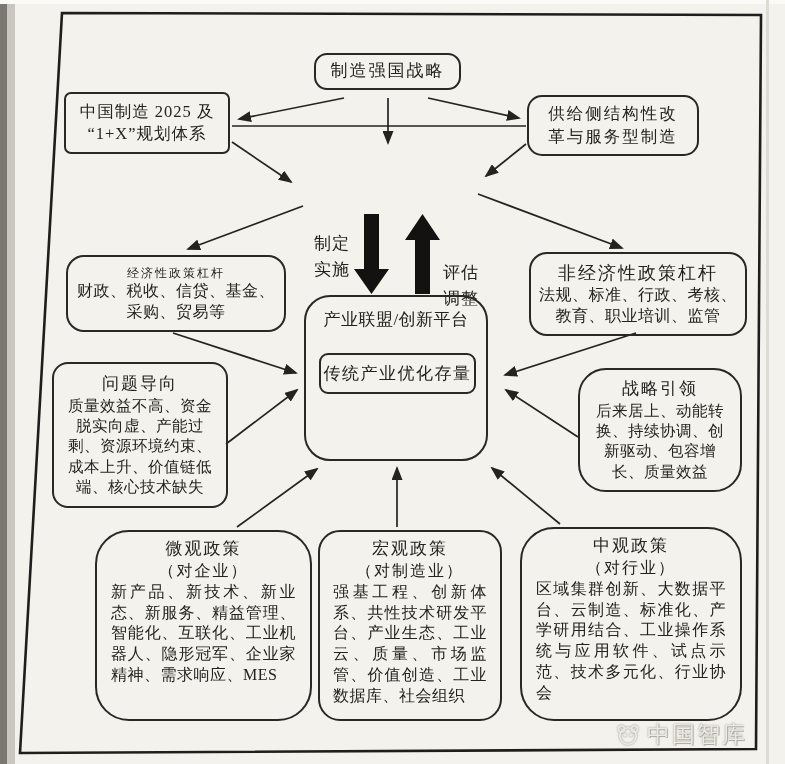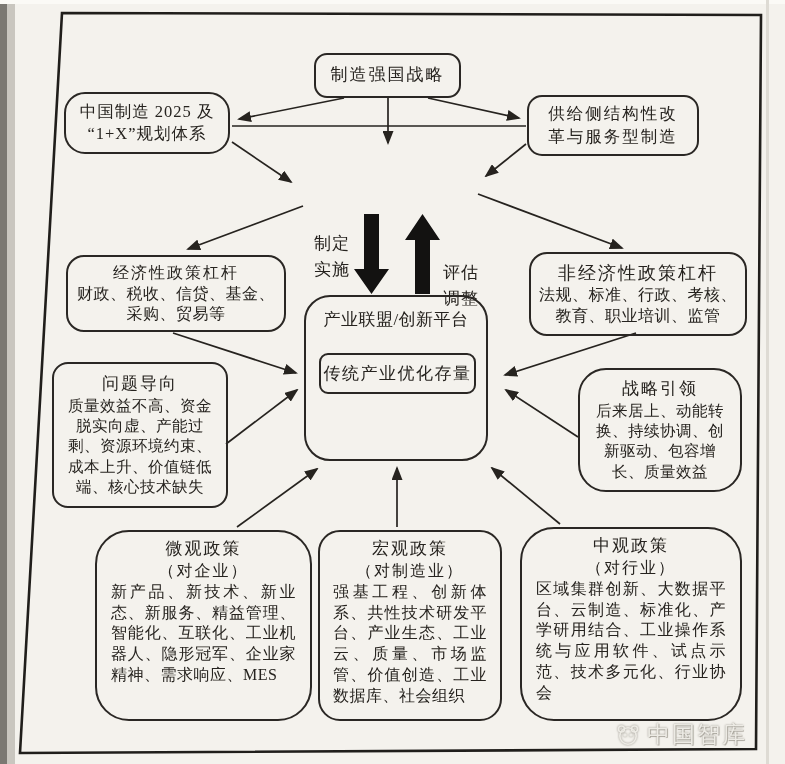--- a/index.html
+++ b/index.html
@@ -101,42 +101,42 @@
     <line x1="578" y1="437" x2="506" y2="390" stroke="#26231f" stroke-width="1.7" marker-end="url(#ah)"></line>
 
     <line x1="237" y1="527" x2="317" y2="469" stroke="#26231f" stroke-width="1.7" marker-end="url(#ah)"></line>
     <line x1="397" y1="527" x2="397" y2="468" stroke="#26231f" stroke-width="1.7" marker-end="url(#ah)"></line>
     <line x1="560" y1="524" x2="492" y2="468" stroke="#26231f" stroke-width="1.7" marker-end="url(#ah)"></line>
 
     <path d="M364 214 L379 214 L379 269 L389 269 L371.5 294 L354 269 L364 269 Z" fill="#131211"></path>
     <path d="M415 294 L430 294 L430 240 L440 240 L422.5 214 L405 240 L415 240 Z" fill="#131211"></path>
   </svg>
 
-  <div class="box" style="left:314px;top:53px;width:147px;height:45px;border-radius:13px;">
+  <div class="box" style="left:314px;top:53px;width:147px;height:37px;border-radius:13px;">
     <div class="title">制造强国战略</div>
   </div>
 
-  <div class="box" style="left:64px;top:92px;width:166px;height:62px;border-radius:21px;">
+  <div class="box" style="left:64px;top:92px;width:166px;height:62px;border-radius:7px;">
     <div class="title" style="font-size:16.5px;letter-spacing:1px;">中国制造 2025 及
 “1+X”规划体系</div>
   </div>
 
   <div class="box" style="left:527px;top:95px;width:172px;height:61px;border-radius:15px;">
     <div class="title" style="font-size:16.5px;">供给侧结构性改
 革与服务型制造</div>
   </div>
 
 
   <div class="arrow-label" style="left:314px;top:231px;">制定
 实施</div>
   <div class="arrow-label" style="left:443px;top:224px;margin-top:36px;">评估
 调整</div>
 
   <div class="box" style="left:66px;top:255px;width:220px;height:77px;border-radius:18px;padding:2px 8px;">
-    <div class="title" style="font-size:16px;">经济性政策杠杆</div>
+    <div class="title" style="font-size:12px;">经济性政策杠杆</div>
     <div class="body">财政、税收、信贷、基金、采购、贸易等</div>
   </div>
 
   <div class="box" style="left:529px;top:252px;width:218px;height:84px;border-radius:18px;padding:10px 8px;">
     <div class="title" style="font-size:18px;">非经济性政策杠杆</div>
     <div class="body">法规、标准、行政、考核、教育、职业培训、监管</div>
   </div>
 
   <div class="box" id="platform-box" style="left:304px;top:295px;width:184px;height:166px;border-radius:26px;">
     <div class="title" style="letter-spacing:0.5px;">产业联盟/创新平台</div>

